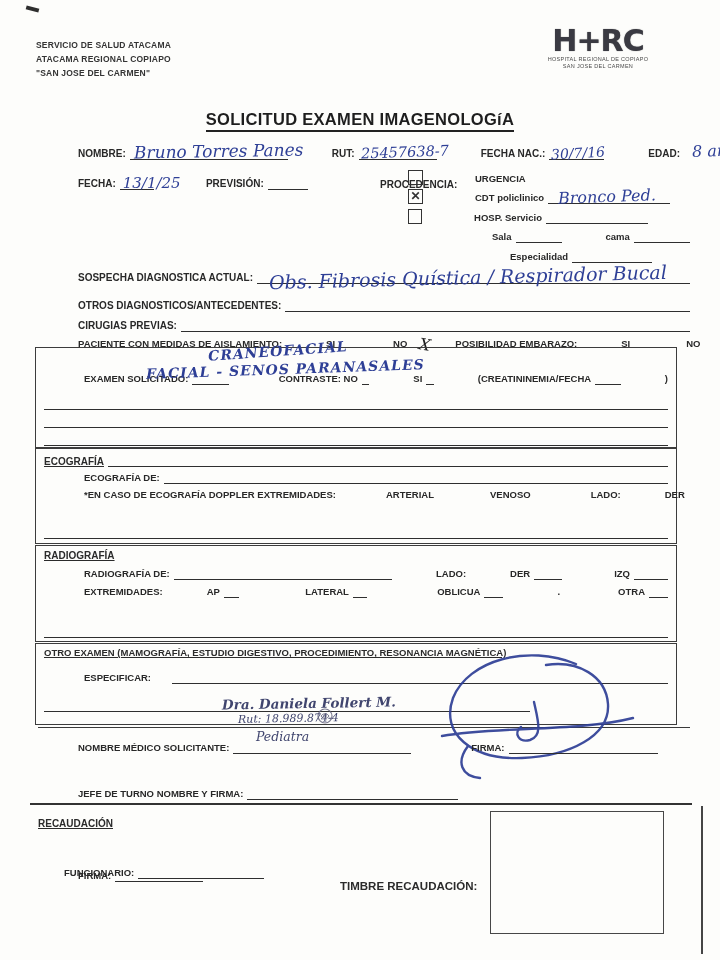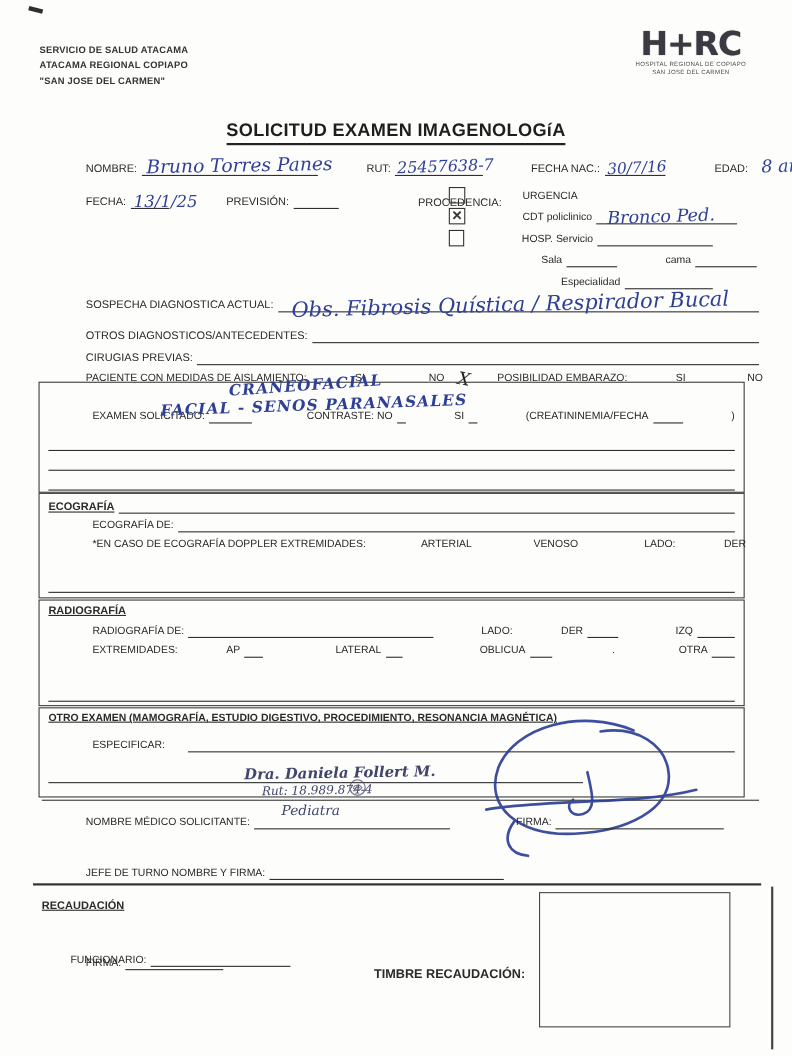--- a/index.html
+++ b/index.html
@@ -1,19 +1,19 @@
 <!DOCTYPE html>
 <html><head>
 <meta charset="utf-8">
 <style>
   html,body{margin:0;padding:0;background:#e8e8e8;}
   .page{position:relative;width:720px;height:960px;background:#fdfdfb;margin:0 auto;
         font-family:"Liberation Sans",sans-serif;color:#2b2b2b;overflow:hidden;}
   .abs{position:absolute;}
-  .lbl{font-weight:400;font-size:10px;color:#282828;white-space:nowrap;line-height:12px;padding-left:40px;}
+  .lbl{font-weight:700;font-size:10px;color:#282828;white-space:nowrap;line-height:12px;padding-left:40px;}
   .sm{font-size:9.5px;}
   .row{display:flex;align-items:flex-end;gap:4px;}
   .fl{display:inline-block;border-bottom:1.3px solid #2f2f2f;height:13px;position:relative;}
   .grow{flex:1;}
   .hw{font-family:"DejaVu Serif",serif;font-style:italic;color:#2e3f96;position:absolute;
       white-space:nowrap;line-height:1;}
   .hwcaps{font-family:"DejaVu Serif",serif;font-style:italic;font-weight:700;color:#2e3f96;
       position:absolute;white-space:nowrap;line-height:1;letter-spacing:1px;}
   .hdr{font-weight:700;font-size:10px;text-decoration:underline;white-space:nowrap;}
   .box{position:absolute;left:35px;width:640px;border:1.6px solid #3c3c3c;}
@@ -39,21 +39,21 @@
 <div class="page">
 
   <div class="abs" style="left:26px;top:7px;width:13px;height:4px;background:#2e2e2e;transform:rotate(14deg);"></div>
 
   <div class="abs" style="left:36px;top:38px;">
     <div class="orgline">SERVICIO DE SALUD ATACAMA</div>
     <div class="orgline">ATACAMA REGIONAL COPIAPO</div>
     <div class="orgline">"SAN JOSE DEL CARMEN"</div>
   </div>
 
-  <div class="abs" style="left:561px;top:26px;width:134px;text-align:center;">
+  <div class="abs" style="left:531px;top:26px;width:134px;text-align:center;">
     <div class="logo-text">H+RC</div>
     <div class="logo-sub">HOSPITAL REGIONAL DE COPIAPO</div>
     <div class="logo-sub">SAN JOSE DEL CARMEN</div>
   </div>
 
   <div class="abs title-wrap">
     <span class="title-text">SOLICITUD EXAMEN IMAGENOLOGíA</span>
   </div>
 
   <div class="abs row" style="left:38px;top:146px;width:646px;">

